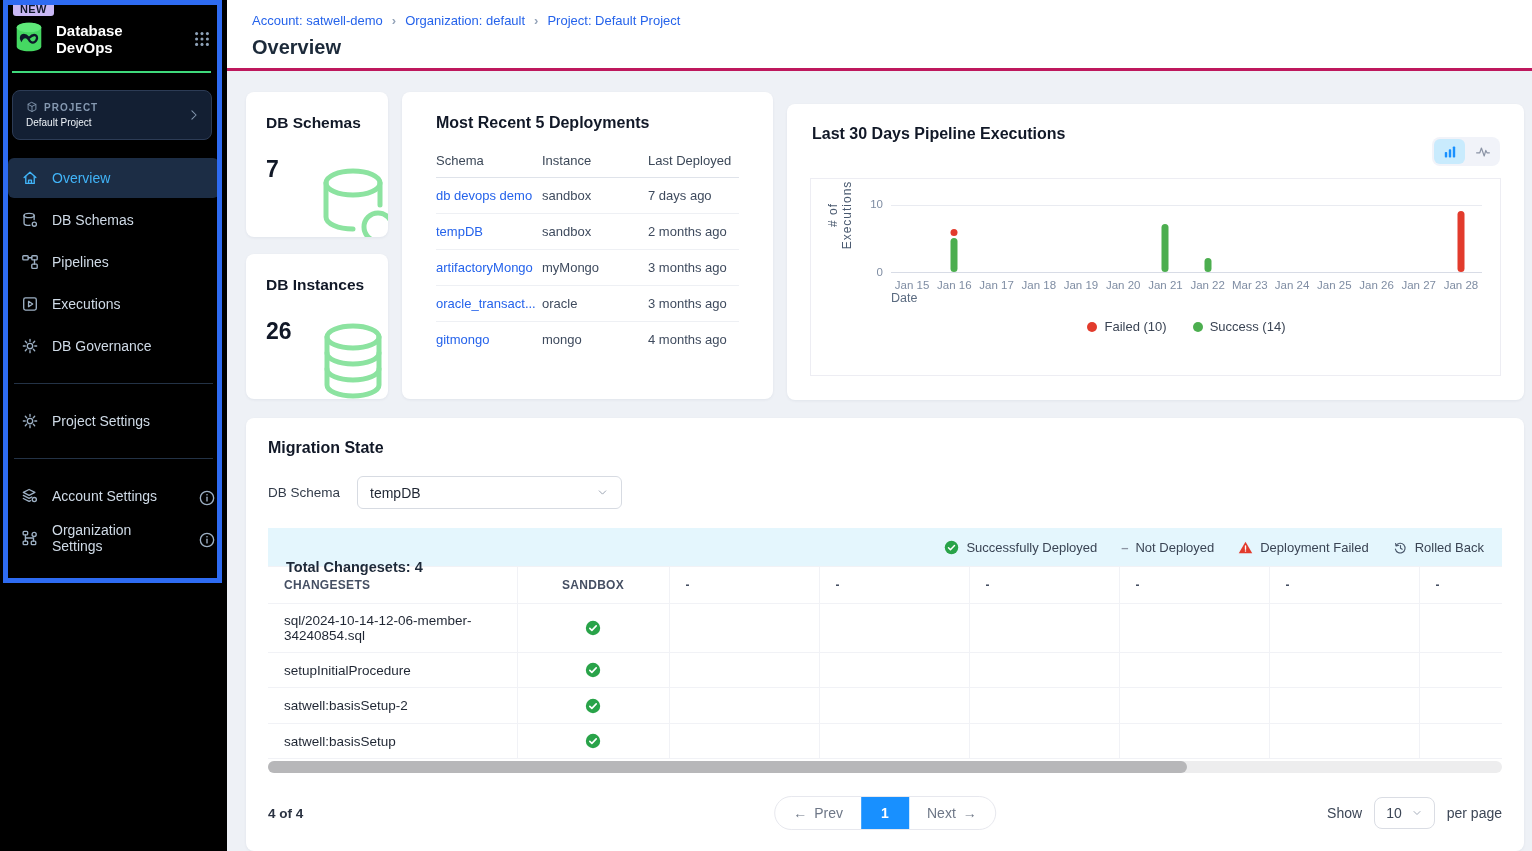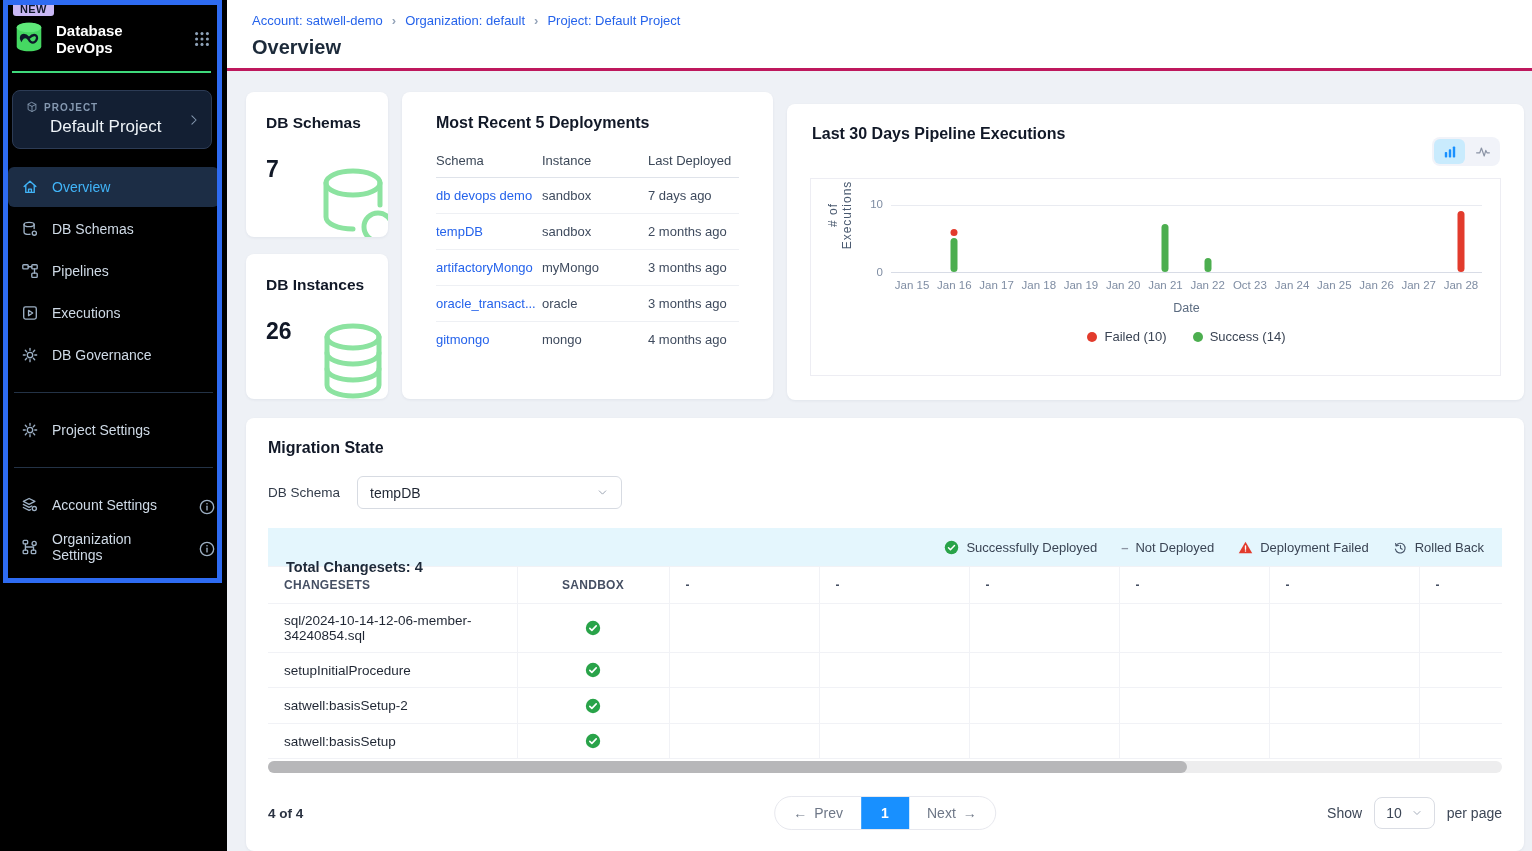--- a/index.html
+++ b/index.html
@@ -10,21 +10,21 @@
   .annot-border{position:absolute;left:3px;top:0;width:219px;height:583px;border:5px solid #2e6bf2;pointer-events:none;z-index:40;}
   .new-badge{position:absolute;top:2px;left:13px;background:#c9b8f5;color:#10182b;font-size:11px;font-weight:700;padding:1px 7px;border-radius:3px;letter-spacing:.3px;}
   .brand-row{display:flex;align-items:center;gap:10px;padding:20px 16px 0 12px;}
   .brand-logo{width:34px;height:34px;flex:none;}
   .brand-name{color:#fff;font-size:15px;font-weight:700;flex:1;}
   .grid-icon{color:#8ea2b8;width:18px;height:18px;cursor:pointer;}
   .green-rule{height:2px;background:#3fda7c;margin:13px 16px 0 12px;}
   .project-box{margin:17px 15px 0 12px;border:1px solid #2c3b55;background:#131f33;border-radius:8px;padding:10px 30px 11px 13px;position:relative;cursor:pointer;}
   .project-label{display:flex;align-items:center;gap:6px;color:#8598b0;font-size:10px;font-weight:700;letter-spacing:1px;}
   .project-label svg{width:12px;height:12px;}
-  .project-name{color:#eef3f8;font-size:17px;margin-top:4px;margin-left:24px;}
+  .project-name{color:#eef3f8;font-size:10px;margin-top:4px;}
   .project-chev{position:absolute;right:10px;top:50%;transform:translateY(-50%);color:#8598b0;width:14px;height:14px;}
   .nav{margin-top:18px;}
   .nav-item{height:40px;display:flex;align-items:center;gap:13px;margin:2px 8px;padding:0 6px 0 13px;border-radius:6px;color:#cfdae6;font-size:14px;cursor:pointer;}
   .nav-item svg{width:18px;height:18px;color:#9db0c4;flex:none;}
   .nav-item.active{background:#1c2d45;color:#41b4f8;}
   .nav-item.active svg{color:#41b4f8;}
   .nav-item .info{margin-left:auto;color:#8598b0;width:15px;height:15px;}
   .side-divider{border-top:1px solid #233246;margin:17px 14px;}
 
   
@@ -60,21 +60,21 @@
   .toggle-btn svg{width:16px;height:16px;}
   .plot{position:absolute;left:23px;right:23px;top:74px;height:198px;border:1px solid #ededf3;background:#fff;}
   .ylabel{position:absolute;left:-26px;top:22px;width:110px;text-align:center;color:#4a5a70;font-size:12px;line-height:14px;transform:rotate(-90deg);letter-spacing:1px;}
   .ytick{position:absolute;width:26px;text-align:right;color:#7f8da3;font-size:11.5px;}
   .plot-inner{position:absolute;left:80px;right:18px;top:26px;}
   .canvas{position:relative;height:68px;border-bottom:1px solid #d8dce6;}
   .canvas::before{content:"";position:absolute;left:0;right:0;top:0;border-top:1px solid #e9ebf1;}
   .bar{position:absolute;width:7px;border-radius:3.5px;transform:translateX(-50%);}
   .xlabels{display:flex;margin-top:6px;}
   .xlabels span{flex:1;text-align:center;font-size:11.5px;color:#7f8da3;}
-  .xaxis-title{text-align:center;color:#5b6b80;font-size:12.5px;margin-top:10px;}
+  .xaxis-title{color:#5b6b80;font-size:12.5px;margin-top:0;}
   .chart-legend{display:flex;justify-content:center;gap:26px;margin-top:14px;}
   .chart-legend .item{display:flex;align-items:center;gap:7px;font-size:13px;color:#3a4454;}
   .dot{width:10px;height:10px;border-radius:50%;}
 
   
   .migration-panel{position:absolute;left:19px;right:8px;top:347px;height:433px;padding:21px 22px;overflow:hidden;}
   .mig-title{font-size:16px;font-weight:700;color:#111827;}
   .schema-row{display:flex;align-items:center;gap:17px;margin-top:19px;}
   .schema-label{font-size:13.5px;color:#333c4a;}
   .select-box{width:265px;height:33px;border:1px solid #d7dbe2;border-radius:6px;background:#fff;display:flex;align-items:center;padding:0 12px;cursor:pointer;}
@@ -346,21 +346,21 @@
             </div>
           <div class="xlabels" id="chart-xlabels">
               <span>Jan 15</span>
               <span>Jan 16</span>
               <span>Jan 17</span>
               <span>Jan 18</span>
               <span>Jan 19</span>
               <span>Jan 20</span>
               <span>Jan 21</span>
               <span>Jan 22</span>
-              <span>Oct 23</span>
+              <span>Mar 23</span>
               <span>Jan 24</span>
               <span>Jan 25</span>
               <span>Jan 26</span>
               <span>Jan 27</span>
               <span>Jan 28</span>
             </div>
           <div class="xaxis-title">Date</div>
           <div class="chart-legend">
             <span class="item">
                 <span class="dot" style="background:#e23b2c"></span>

